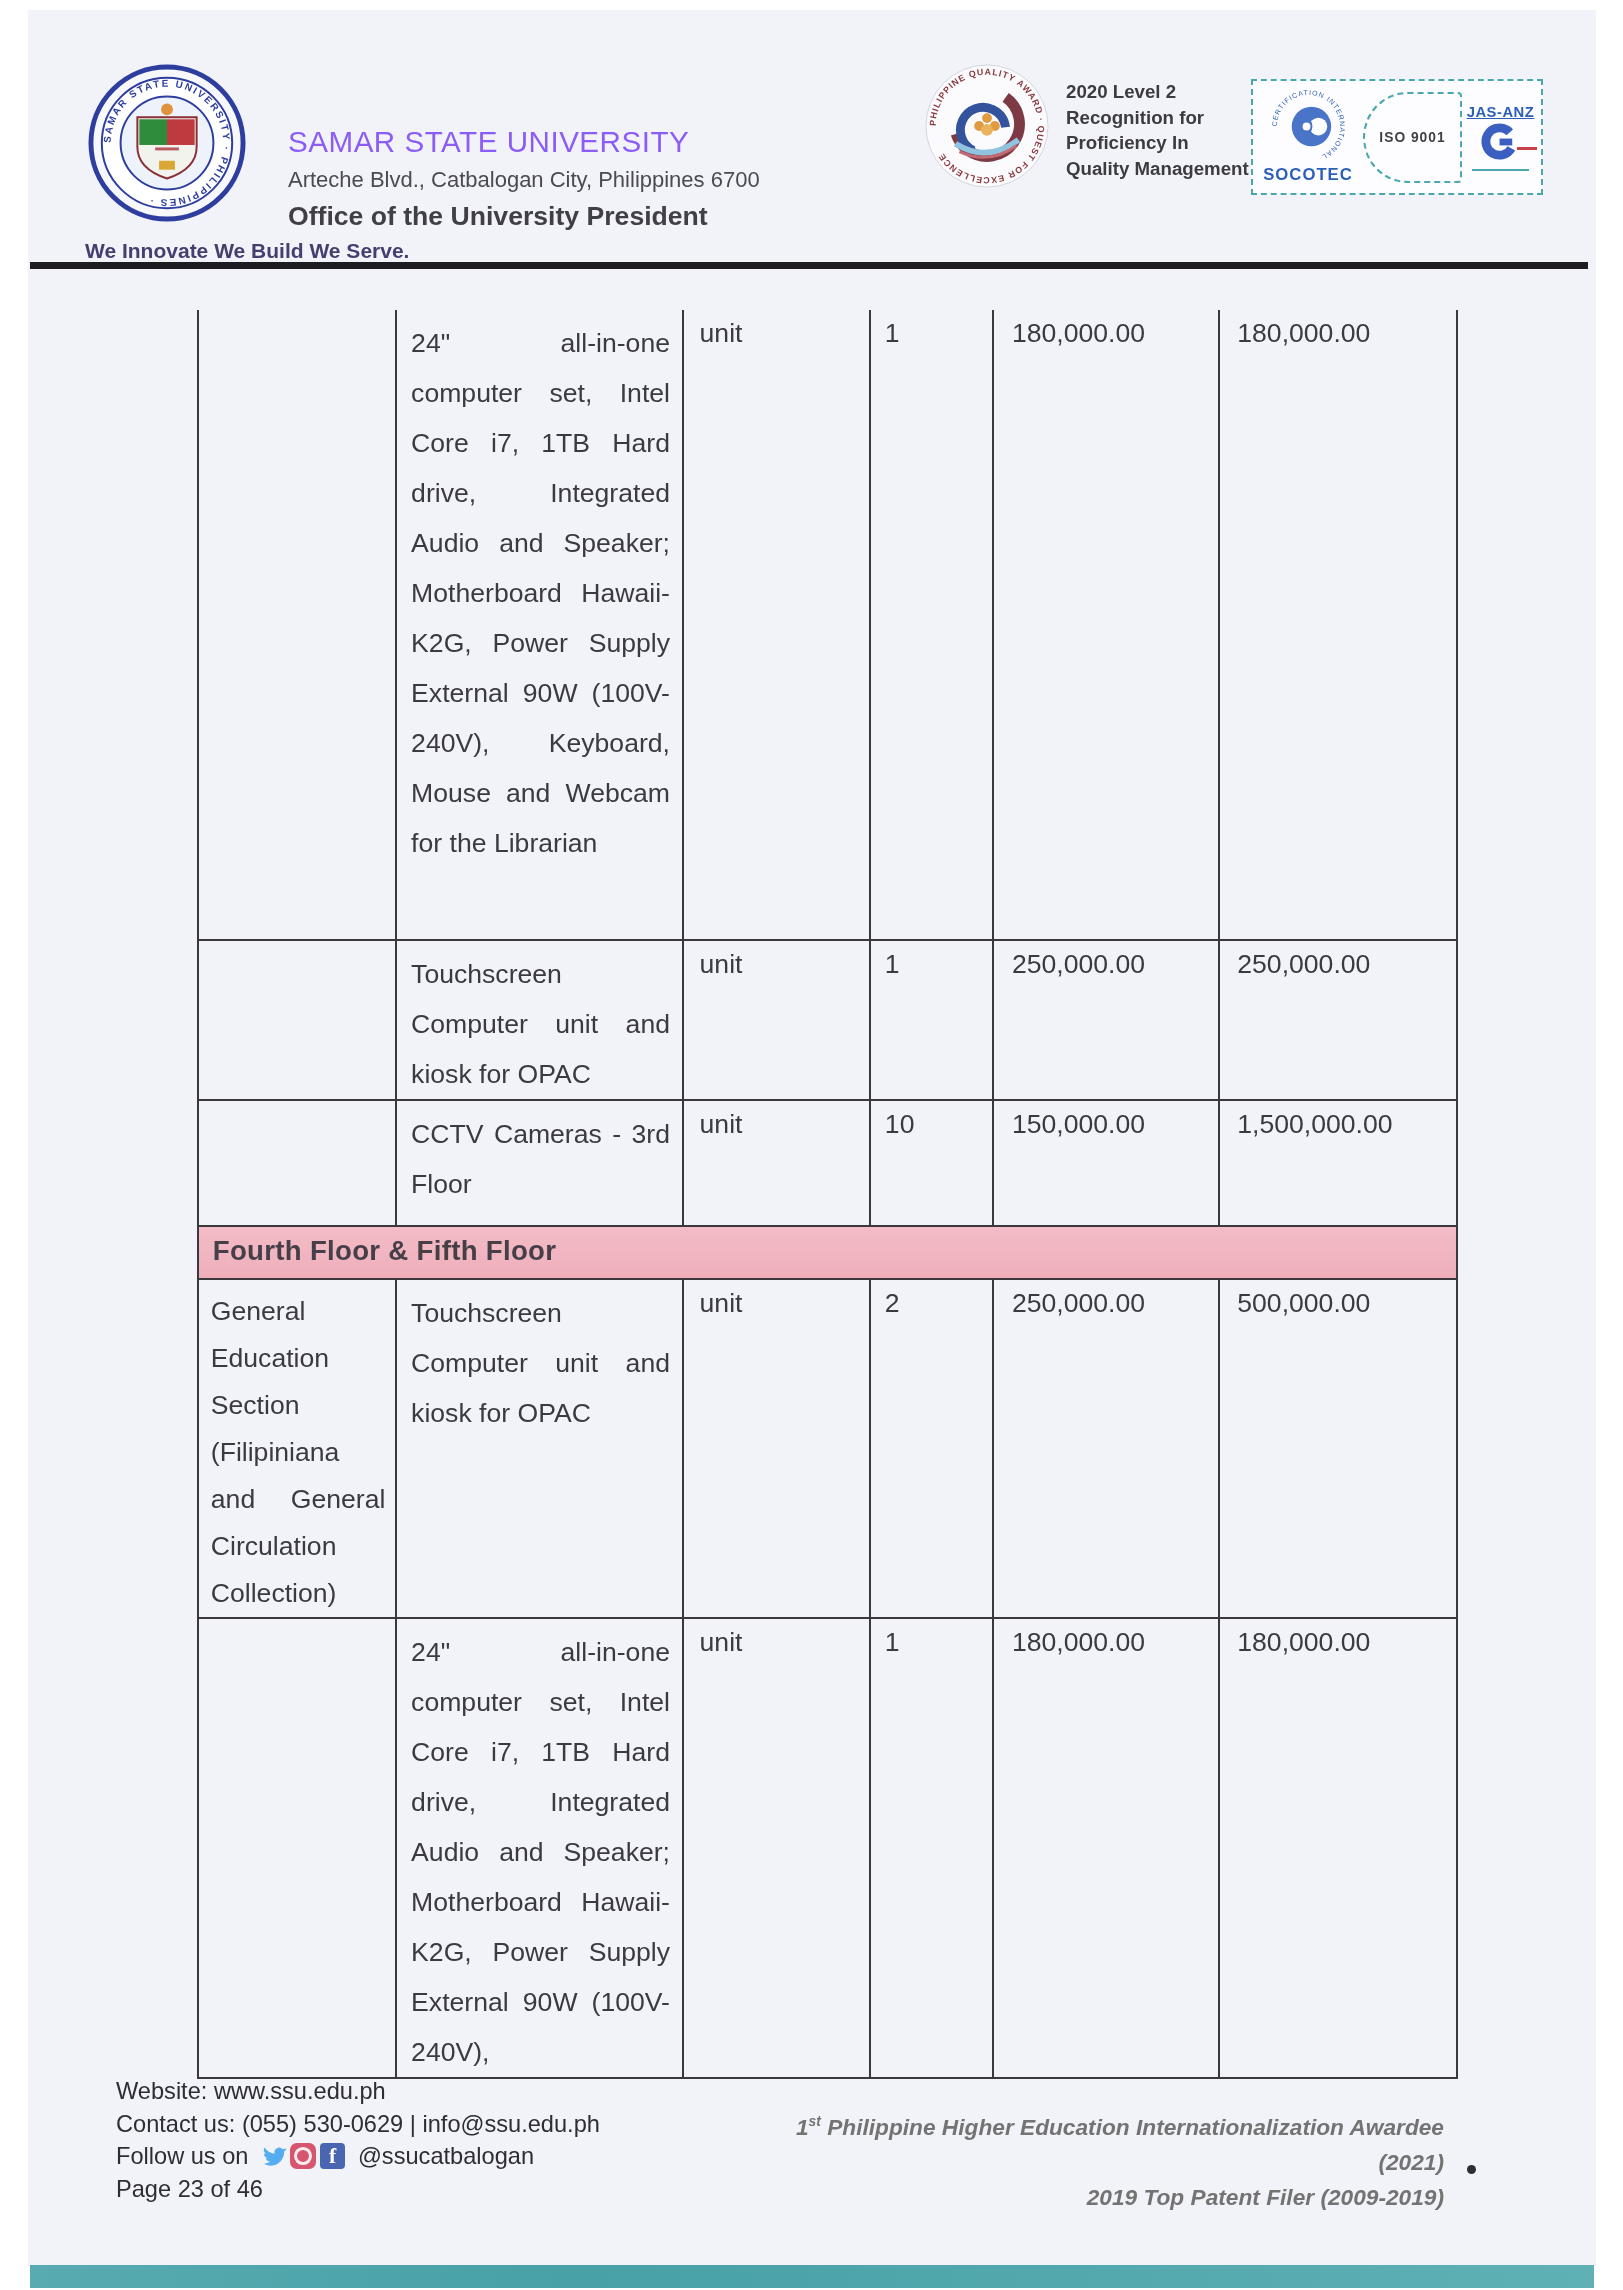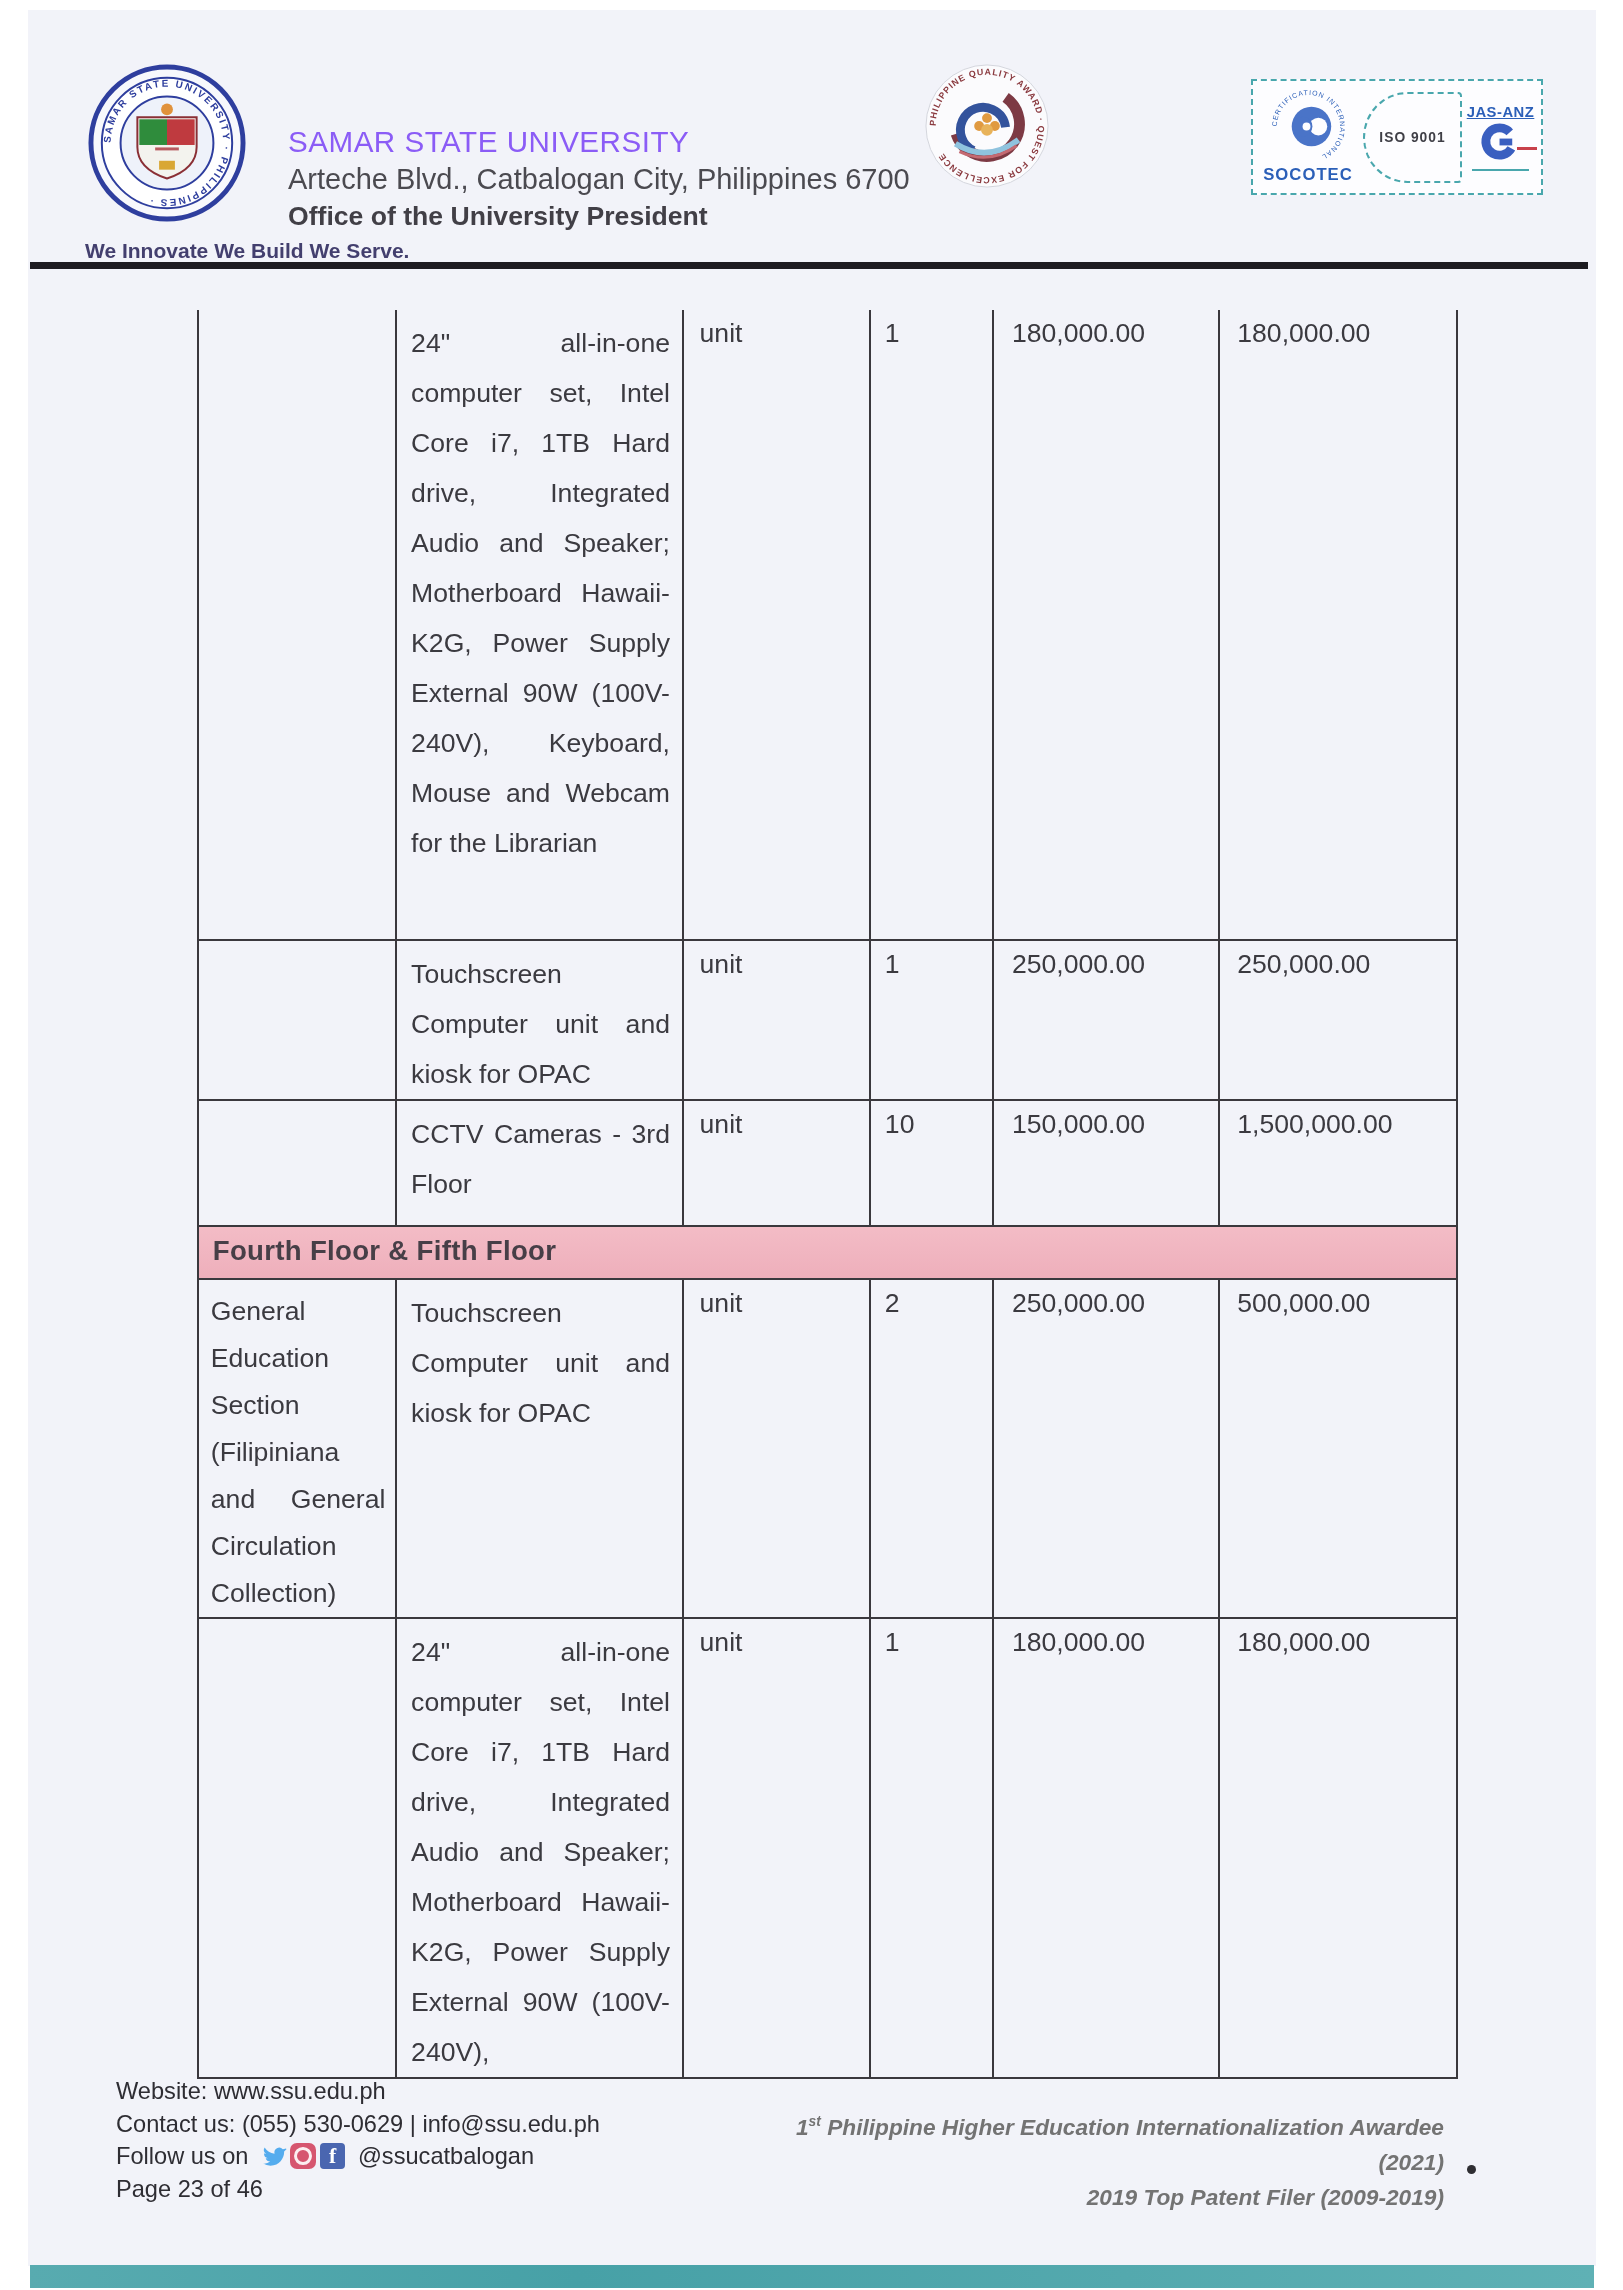--- a/index.html
+++ b/index.html
@@ -4,21 +4,21 @@
 <style>
   html,body{margin:0;padding:0;background:#ffffff;}
   #page{position:relative;width:1623px;height:2290px;background:#ffffff;overflow:hidden;
         font-family:"Liberation Sans",sans-serif;color:#3b3a40;}
   .scan{position:absolute;left:27.6px;top:9.9px;width:1568px;height:2256px;background:#f2f3f9;}
   
   .seal{position:absolute;left:87px;top:63px;width:160px;height:160px;}
   .tagline{position:absolute;left:85px;top:239px;font-size:21px;font-weight:bold;color:#433f6e;}
   .univ{position:absolute;left:288px;top:122px;}
   .univ .l1{font-size:29.6px;line-height:39px;color:#8b5cf6;letter-spacing:0.5px;}
-  .univ .l2{font-size:29px;line-height:37px;color:#4b4a50;}
+  .univ .l2{font-size:22px;line-height:37px;color:#4b4a50;}
   .univ .l3{font-size:26.6px;line-height:37px;color:#413f46;font-weight:bold;}
   .pqa{position:absolute;left:922px;top:61px;width:130px;height:130px;}
   .award{position:absolute;left:1066px;top:79px;font-size:18.7px;font-weight:bold;
          color:#3c3b40;line-height:25.6px;}
   .cert{position:absolute;left:1251px;top:79px;width:292px;height:116px;background:#fdfdff;
         border:2px dashed #49a7ad;display:flex;align-items:center;box-sizing:border-box;}
   .cert .soc{width:110px;text-align:center;position:relative;}
   .cert .soc .socname{font-size:16.7px;font-weight:bold;color:#2b5fb8;letter-spacing:1px;margin-top:-5.9px;}
   .iso-panel{width:99px;height:91px;border:2px dashed #49a7ad;border-radius:45% 3.9px 3.9px 45% / 50% 3.9px 3.9px 50%;
              display:flex;align-items:center;justify-content:center;box-sizing:border-box;}
@@ -106,20 +106,26 @@
         <circle cx="66" cy="58" r="5"></circle>
           <circle cx="58" cy="66" r="5"></circle>
           <circle cx="74" cy="66" r="5"></circle>
         <circle cx="66" cy="70" r="6" fill="#e8b35a"></circle>
       </g>
       <path d="M 34,84 q 32,20 64,-4" stroke="#8fc3de" stroke-width="6" fill="none"></path>
       <path d="M 38,92 q 30,14 58,-6" stroke="#c46a72" stroke-width="3" fill="none"></path>
     </svg>
   </div>
 
+  <div class="award">
+    <div>2020 Level 2</div>
+    <div>Recognition for</div>
+    <div>Proficiency In</div>
+    <div>Quality Management</div>
+  </div>
 
   <div class="cert">
     <div class="soc">
       <svg width="99" height="77" viewBox="0 0 100 78">
         <defs>
             <path id="socring" d="M 50,38 m -32,0 a 32,32 0 1,1 64,0 a 32,32 0 1,1 -64,0"></path>
           </defs>
         <text font-size="7" fill="#2b5fb8" letter-spacing="1">
           <textPath href="#socring">CERTIFICATION INTERNATIONAL</textPath>
         </text>

